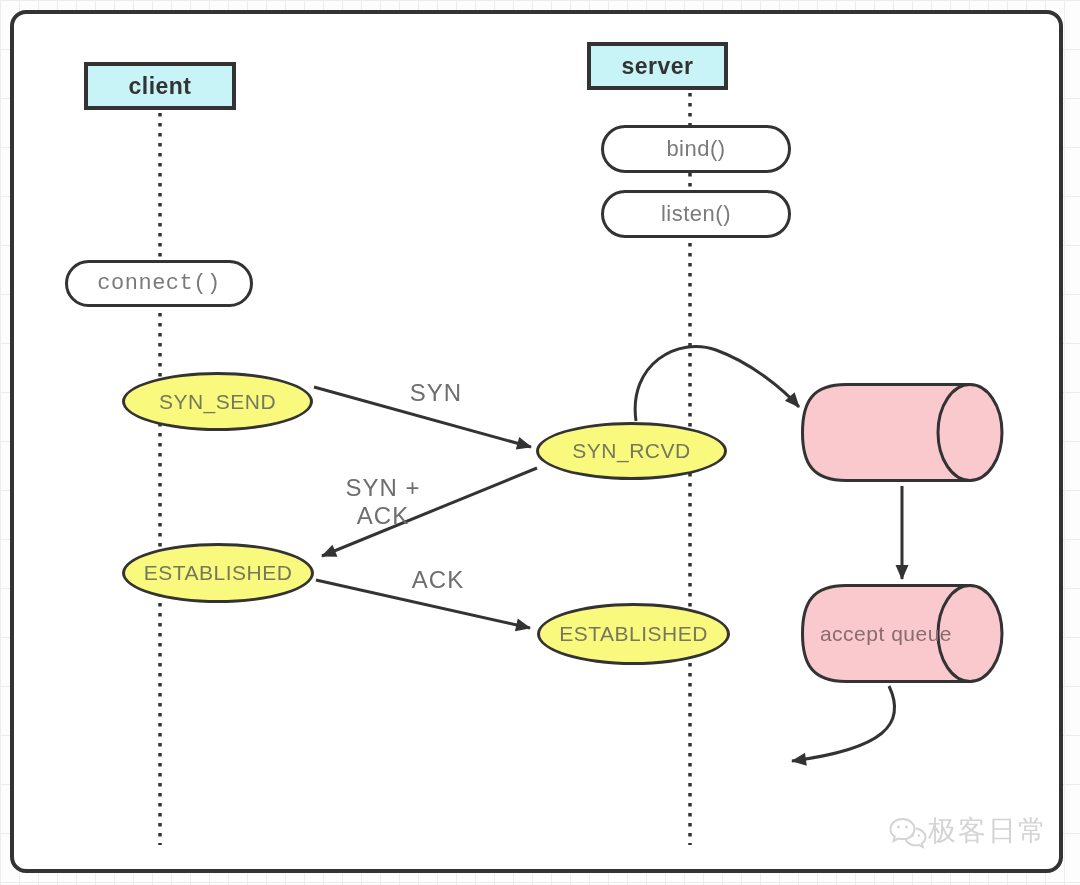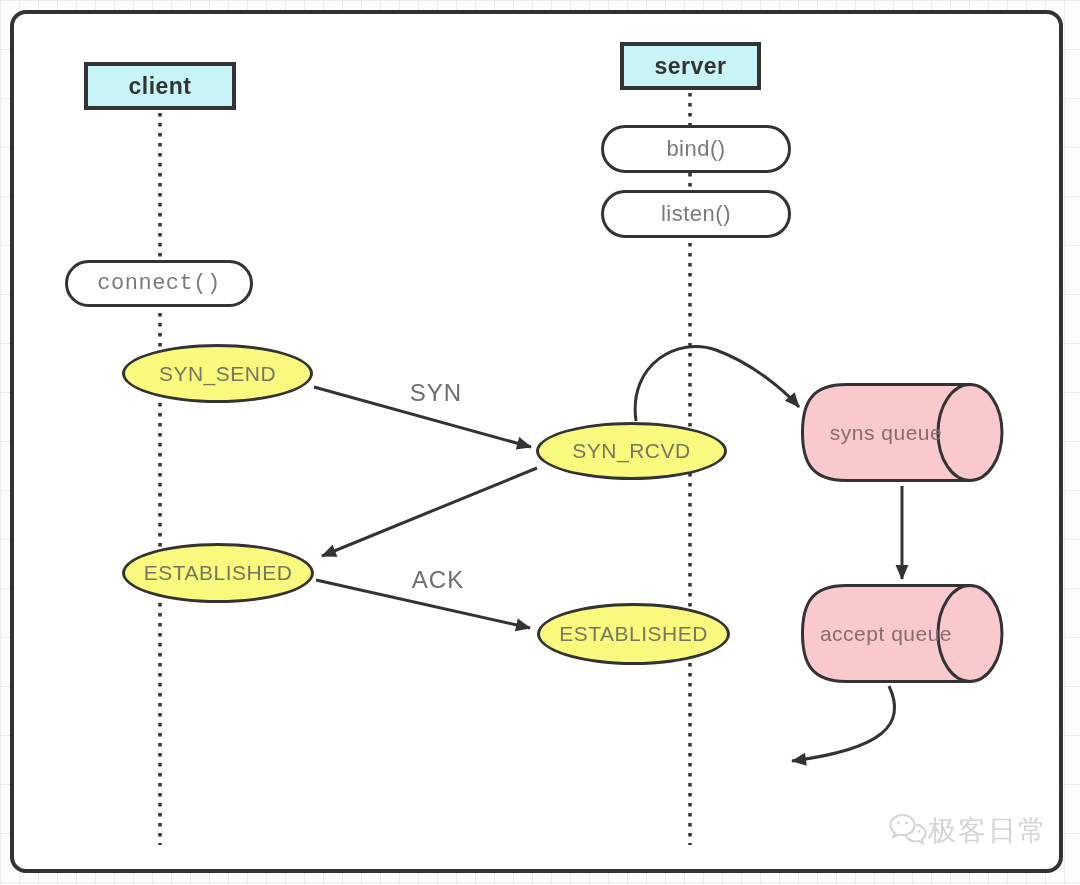--- a/index.html
+++ b/index.html
@@ -80,21 +80,21 @@
   .edge-label {
     position: absolute;
     color: var(--label-text);
     font-size: 24px;
     text-align: center;
     letter-spacing: 1px;
   }
   .watermark {
     position: absolute;
     right: 32px; top: 812px;
-    display: flex; align-items: flex-start; gap: 0;
+    display: flex; align-items: flex-end; gap: 0;
     color: var(--watermark-text);
     font-size: 28px;
     letter-spacing: 2px;
     text-shadow: 1px 1px 0 #ffffff;
   }
 </style>
 </head>
 <body>
 
 <div class="canvas">
@@ -113,55 +113,55 @@
     <line class="edge" x1="314" y1="387" x2="531" y2="447" marker-end="url(#arrow)"></line>
     <line class="edge" x1="537" y1="468" x2="322" y2="556" marker-end="url(#arrow)"></line>
     <line class="edge" x1="316" y1="580" x2="530" y2="628" marker-end="url(#arrow)"></line>
     <path class="edge" d="M 636 421 C 628 364 678 336 716 350 C 752 363 784 390 799 407" marker-end="url(#arrow)"></path>
     <line class="edge" x1="902" y1="486" x2="902" y2="579" marker-end="url(#arrow)"></line>
     <path class="edge" d="M 889 686 C 907 724 884 749 792 761" marker-end="url(#arrow)"></path>
   </svg>
 
   <div class="node actor" style="left:84px; top:42px; width:152px; height:48px;margin-top:20px;">client</div>
 
-  <div class="node actor" style="left:620px; top:42px; width:141px; height:48px;">server</div>
+  <div class="node actor" style="left:587px; top:42px; width:141px; height:48px;">server</div>
 
   <div class="node call" style="left:601px; top:125px; width:190px; height:48px;">bind()</div>
 
   <div class="node call" style="left:601px; top:190px; width:190px; height:48px;">listen()</div>
 
   <div class="node call" style="left:65px; top:260px; width:188px; height:47px;font-family:Liberation Mono, monospace;">connect()</div>
 
 
-  <div class="node state" style="left:122px; top:344px; width:191px; height:59px;">SYN_SEND</div>
+  <div class="node state" style="left:122px; top:372px; width:191px; height:59px;">SYN_SEND</div>
 
   <div class="node state" style="left:536px; top:422px; width:191px; height:58px;">SYN_RCVD</div>
 
   <div class="node state" style="left:122px; top:543px; width:192px; height:60px;">ESTABLISHED</div>
 
   <div class="node state" style="left:537px; top:603px; width:193px; height:62px;">ESTABLISHED</div>
 
   <div class="queue" style="left:800px; top:382px; width:206px; height:101px;">
     <svg width="206" height="101" viewBox="0 0 206 101">
       <path class="cyl-body" d="M 170 2.5 H 46 C 13 2.5 2.5 19 2.5 50.5 C 2.5 82 13 98.5 46 98.5 H 170 Z"></path>
       <ellipse class="cyl-cap" cx="170" cy="50.5" rx="32" ry="48"></ellipse>
     </svg>
-    <div class="queue-label">syns queue</div>
   </div>
 
   <div class="queue" style="left:800px; top:583px; width:206px; height:101px;">
     <svg width="206" height="101" viewBox="0 0 206 101">
       <path class="cyl-body" d="M 170 2.5 H 46 C 13 2.5 2.5 19 2.5 50.5 C 2.5 82 13 98.5 46 98.5 H 170 Z"></path>
       <ellipse class="cyl-cap" cx="170" cy="50.5" rx="32" ry="48"></ellipse>
     </svg>
     <div class="queue-label">accept queue</div>
   </div>
 
   <div class="edge-label" style="left:405px; top:379px; width:62px;">SYN</div>
 
+  <div class="edge-label" style="left:318px; top:474px; width:130px;">SYN + ACK</div>
 
   <div class="edge-label" style="left:407px; top:566px; width:62px;">ACK</div>
 
   <div class="watermark">
     <svg width="40" height="34" viewBox="0 0 40 34">
       <g fill="none" stroke="#d4d4d4" stroke-width="2">
         <path d="M 14.5 3 C 7.5 3 2.5 7.5 2.5 13 C 2.5 16.2 4.2 19 6.8 20.8 L 5.5 25 L 10.2 22.5 C 11.6 22.9 13 23.1 14.5 23.1 C 21.5 23.1 26.5 18.6 26.5 13 C 26.5 7.5 21.5 3 14.5 3 Z"></path>
         <path d="M 28 12.5 C 33.5 13.2 37.5 16.8 37.5 21 C 37.5 23.6 36 25.9 33.8 27.4 L 34.8 31 L 30.8 28.9 C 29.7 29.2 28.5 29.4 27.3 29.4 C 22.3 29.4 18.2 26.4 17.4 22.5"></path>
       </g>
       <g fill="#d4d4d4">

